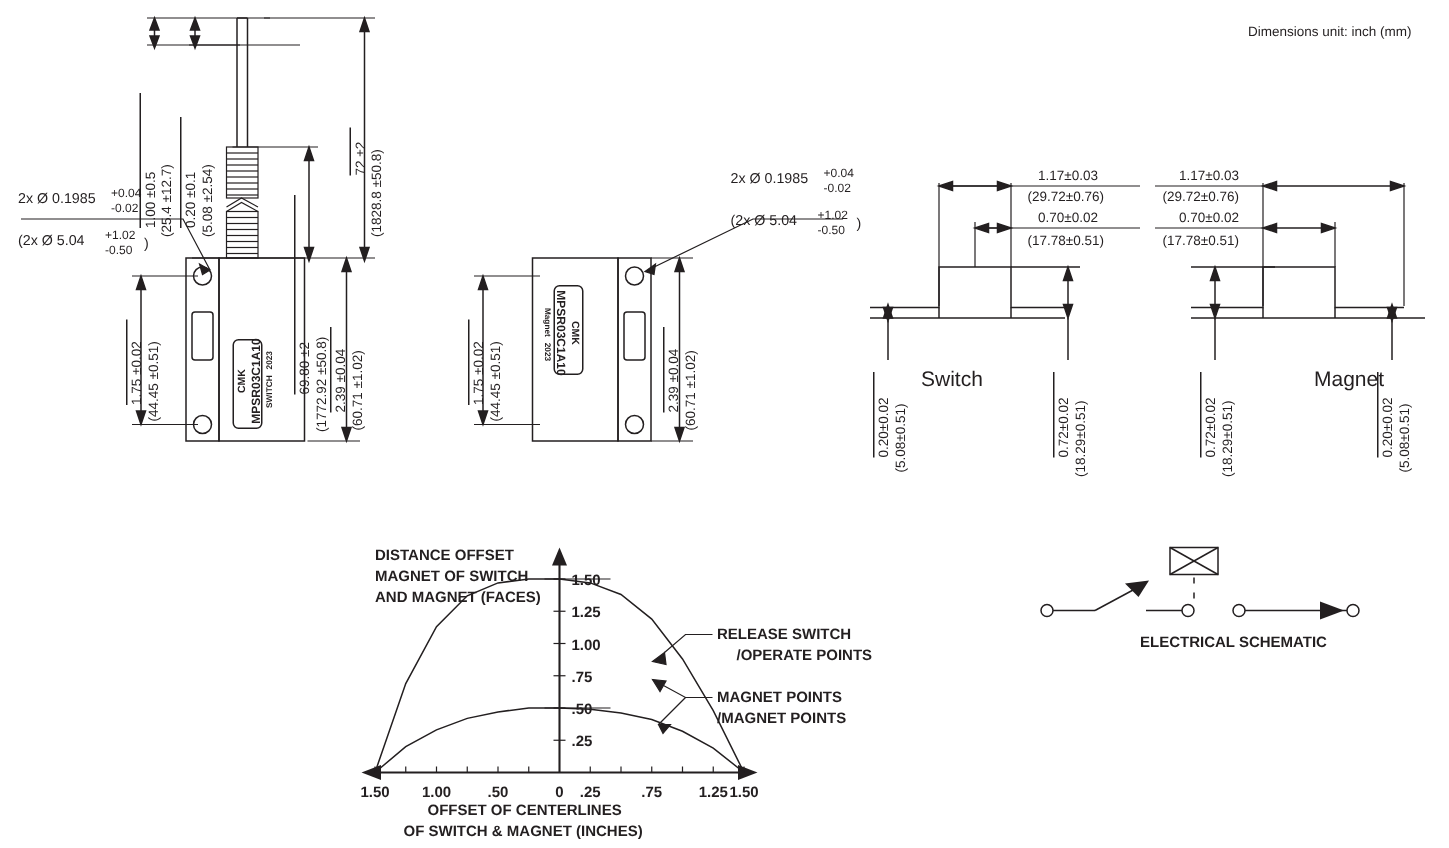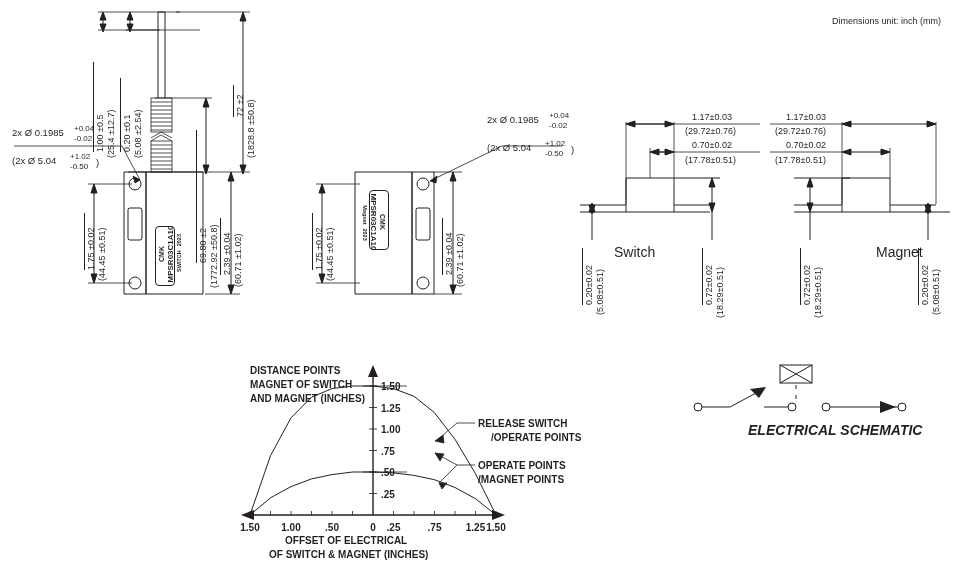--- a/index.html
+++ b/index.html
@@ -415,30 +415,30 @@
         <text x="271" y="176" text-anchor="middle" class="chnum">1.50</text>
         <text x="156" y="142.5" class="chnum">.25</text>
         <text x="156" y="121" class="chnum">.50</text>
         <text x="156" y="99.5" class="chnum">.75</text>
         <text x="156" y="78" class="chnum">1.00</text>
         <text x="156" y="56.5" class="chnum">1.25</text>
         <text x="156" y="35" class="chnum">1.50</text>
       </g>
   </svg>
 
-  <div class="t b" style="left:25px;top:10px;font-size:10px;">DISTANCE POINTS</div>
+  <div class="t b" style="left:25px;top:10px;font-size:10px;">DISTANCE OFFSET</div>
   <div class="t b" style="left:25px;top:24px;font-size:10px;">MAGNET OF SWITCH</div>
-  <div class="t b" style="left:25px;top:38px;font-size:10px;">AND MAGNET (INCHES)</div>
-
-  <div class="t b" style="left:60px;top:180px;font-size:10px;">OFFSET OF ELECTRICAL</div>
+  <div class="t b" style="left:25px;top:38px;font-size:10px;">AND MAGNET (FACES)</div>
+
+  <div class="t b" style="left:60px;top:180px;font-size:10px;">OFFSET OF CENTERLINES</div>
   <div class="t b" style="left:44px;top:194px;font-size:10px;">OF SWITCH &amp; MAGNET (INCHES)</div>
 
   <div class="t b" style="left:253px;top:63px;font-size:10px;">RELEASE SWITCH</div>
   <div class="t b" style="left:266px;top:77px;font-size:10px;">/OPERATE POINTS</div>
-  <div class="t b" style="left:253px;top:105px;font-size:10px;">OPERATE POINTS</div>
+  <div class="t b" style="left:253px;top:105px;font-size:10px;">MAGNET POINTS</div>
   <div class="t b" style="left:253px;top:119px;font-size:10px;">/MAGNET POINTS</div>
 
   <svg class="abs" style="left:0;top:0;" width="350" height="210" viewBox="0 0 350 210">
     <g class="lnt">
       <path d="M250 68 h-18 l-14 12"></path>
       <path class="fillk" d="M218 80 l-8 6 l9 2 z"></path>
       <path d="M250 110 h-18 l-22 -12"></path>
       <path class="fillk" d="M210 98 l9 1 l-4 7 z"></path>
       <path d="M232 110 l-18 18"></path>
       <path class="fillk" d="M214 128 l8 0 l-5 6 z"></path>
@@ -466,14 +466,14 @@
     </g>
 
     <line class="ln" x1="84" y1="52" x2="108" y2="52"></line>
     <circle cx="112" cy="52" r="4" class="ln nofill"></circle>
 
     <circle cx="146" cy="52" r="4" class="ln nofill"></circle>
     <line class="ln" x1="150" y1="52" x2="218" y2="52"></line>
     <path class="fillk" d="M200 46 l0 12 l16 -6 z"></path>
     <circle cx="222" cy="52" r="4" class="ln nofill"></circle>
   </svg>
-  <div class="t b" style="left:68px;top:68px;font-size:14px;font-style:italic;">ELECTRICAL SCHEMATIC</div>
+  <div class="t b" style="left:80px;top:68px;font-size:10px;">ELECTRICAL SCHEMATIC</div>
 </div>
 
 </body></html>

